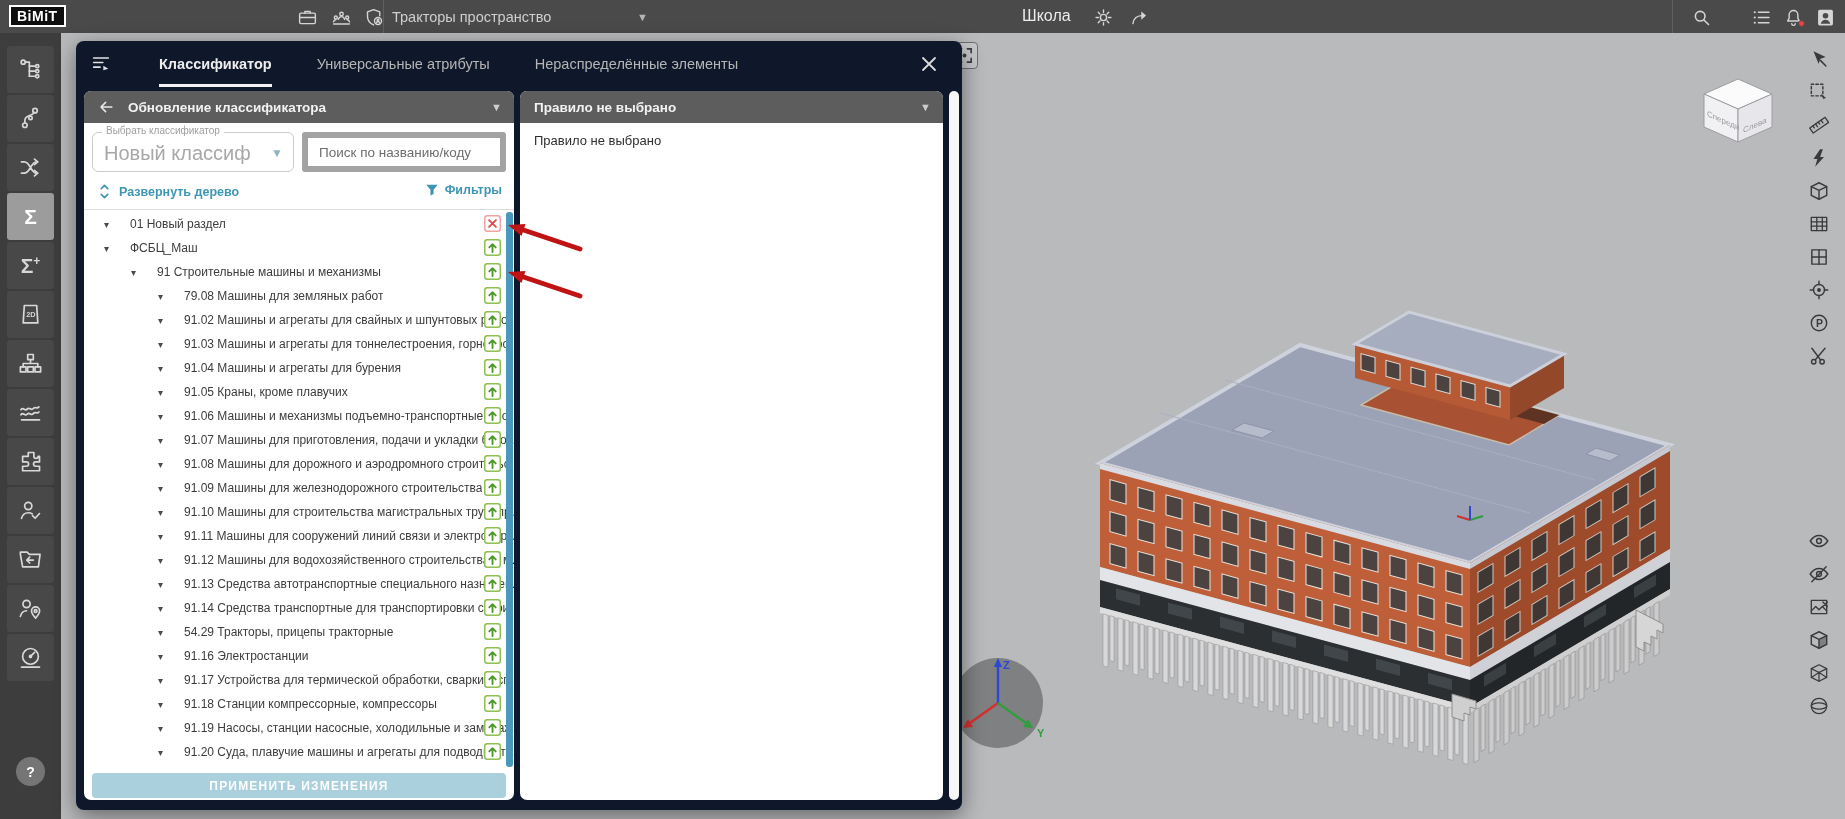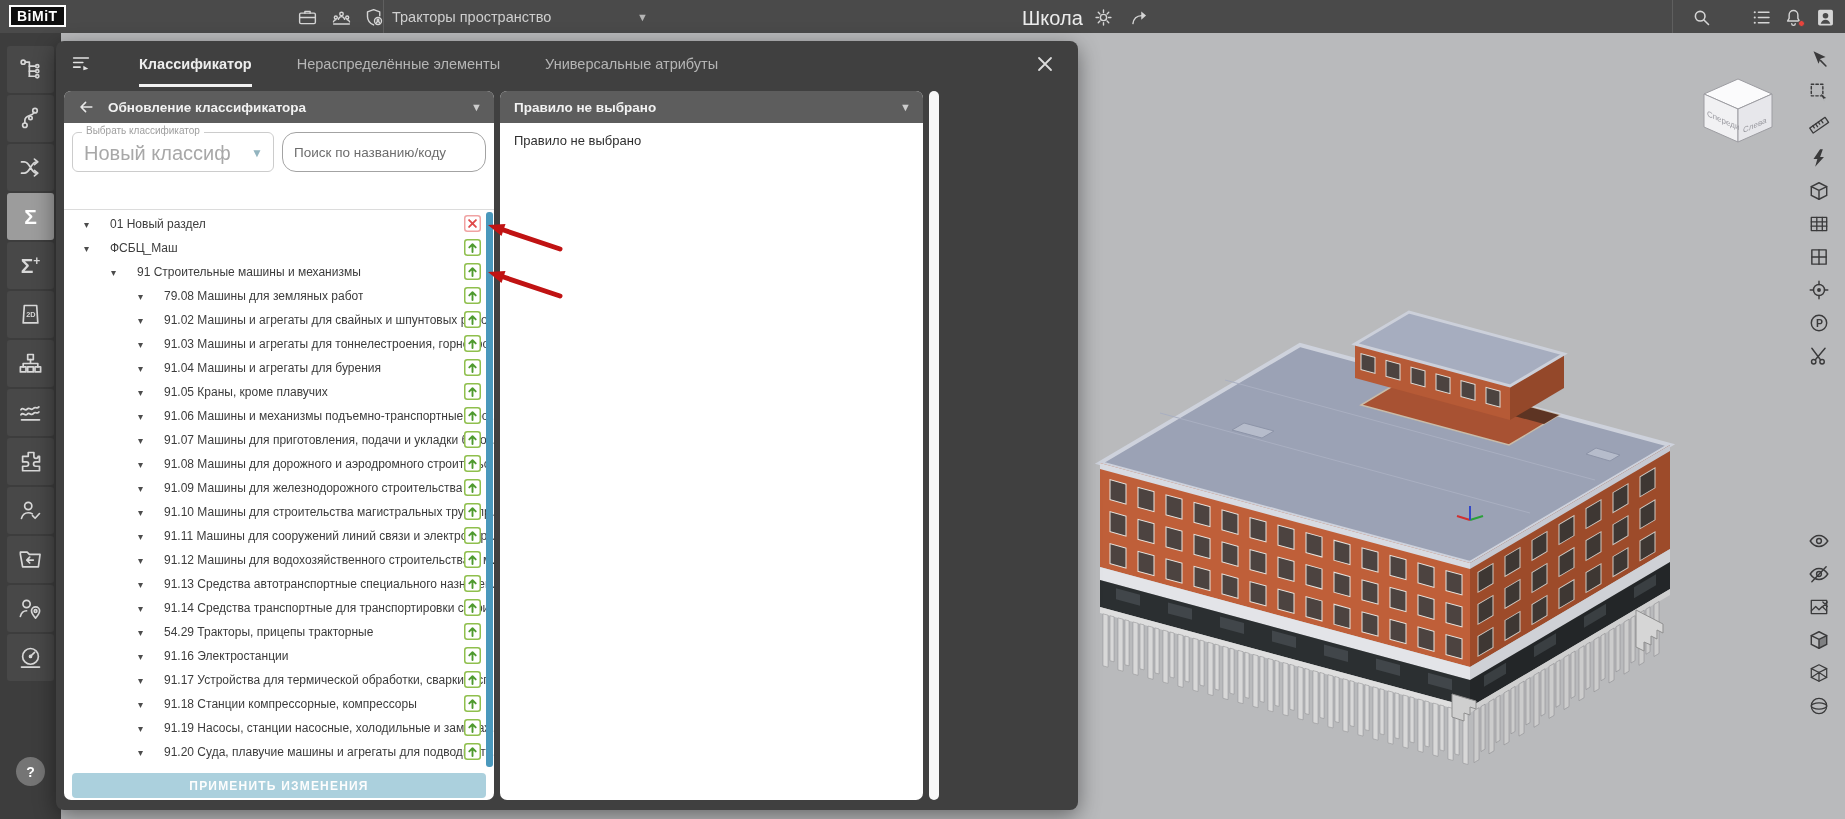--- a/index.html
+++ b/index.html
@@ -8,21 +8,21 @@
   svg{display:block}
   
   .topbar{position:absolute;top:0;left:0;width:1845px;height:33px;background:#4a4a4a;z-index:30}
   .topbar .logo{position:absolute;left:9px;top:5px;background:#0e0e0e;border:2px solid #fff;color:#fff;
     font-weight:bold;font-size:14px;line-height:18px;padding:0 6px;letter-spacing:.5px}
   .tbico{position:absolute;top:4px;width:26px;height:26px;color:#d5d5d5;cursor:pointer;display:flex;align-items:center;justify-content:center}
   .tbico svg{width:21px;height:21px}
   .vsep{position:absolute;top:0;width:1px;height:33px;background:#5f5f5f}
   .workspace{position:absolute;left:392px;top:0;height:33px;width:256px;display:flex;align-items:center;color:#cfcfcf;font-size:14.5px;cursor:pointer}
   .workspace .caret{margin-left:auto;color:#b5b5b5;font-size:11px}
-  .proj{position:absolute;left:1022px;top:7px;font-size:20px;color:#ececec}
+  .proj{position:absolute;left:1022px;top:7px;font-size:16px;color:#ececec}
   .dot{position:absolute;right:1px;bottom:3px;width:7px;height:7px;border-radius:50%;background:#e8443c;border:1px solid #4a4a4a}
   
   .sidebar{position:absolute;left:0;top:33px;width:61px;height:786px;background:#3d3d3d;z-index:30}
   .tiles{position:absolute;left:7px;top:13px;display:flex;flex-direction:column;gap:2px}
   .tile{width:47px;height:47px;background:#484848;border-radius:3px;color:#d8d8d8;display:flex;align-items:center;justify-content:center;cursor:pointer}
   .tile.active{background:#9c9c9c;color:#fff}
   .tile svg{width:27px;height:27px}
   .sigma{font-size:21px;font-weight:bold;line-height:1}
   .sigma .plus{font-size:12px;vertical-align:super}
   .help{position:absolute;left:16px;top:724px;width:29px;height:29px;border-radius:50%;background:#757575;color:#fff;
@@ -33,21 +33,21 @@
   .focusbtn{position:absolute;left:890px;top:9px;width:27px;height:27px;background:#c7c8ca;border:1.5px solid #6e6f71;
     border-radius:4px;color:#3c3c3d;display:flex;align-items:center;justify-content:center;cursor:pointer}
   .focusbtn svg{width:19px;height:19px}
   .viewcube{position:absolute;left:1631px;top:37px;width:92px;height:78px;cursor:pointer}
   .rtoolbar{position:absolute;right:8px;top:11px;width:36px;display:flex;flex-direction:column;align-items:center}
   .rtoolbar .gap{height:152px}
   .ttool{width:30px;height:30px;margin-bottom:3px;color:#3a3a3b;display:flex;align-items:center;justify-content:center;cursor:pointer}
   .ttool svg{width:22px;height:22px}
   .gizmo{position:absolute;left:882px;top:615px;width:110px;height:110px;cursor:pointer}
   
-  .panel{position:absolute;left:56px;top:41px;width:1022px;height:769px;background:#404040;border-radius:8px;
+  .panel{position:absolute;left:76px;top:41px;width:886px;height:769px;background:#0f172a;border-radius:8px;
     box-shadow:0 6px 22px rgba(0,0,0,.45);z-index:40}
   .tabbar{position:absolute;left:0;top:0;width:100%;height:46px;display:flex;align-items:center}
   .collapse{width:24px;height:24px;color:#e2e2e2;margin-left:14px;cursor:pointer}
   .collapse svg{width:22px;height:22px}
   .tab{margin-left:45px;height:46px;display:flex;align-items:center;font-size:14.5px;color:#b5b5b5;cursor:pointer;
     border-bottom:3px solid transparent;padding-top:3px}
   .tab.active{color:#ededed;font-weight:bold;border-bottom-color:#f2f2f2}
   .closex{position:absolute;right:22px;top:12px;width:22px;height:22px;color:#dcdcdc;cursor:pointer}
   .closex svg{width:22px;height:22px}
   .subpanel{position:absolute;top:50px;height:709px;background:#fff;border-radius:7px;overflow:hidden}
@@ -57,21 +57,21 @@
   .sp-head .back{width:20px;height:20px;margin-left:12px;cursor:pointer;color:#e8e8e8}
   .sp-head .back svg{width:20px;height:20px}
   .sp-title{margin-left:12px;font-size:13.5px;font-weight:bold}
   .sp-caret{margin-left:auto;margin-right:12px;color:#cdcdcd;font-size:11px;cursor:pointer}
   .strip{position:absolute;left:873px;top:50px;width:10px;height:709px;background:#f7f7f7;border-radius:5px;cursor:pointer}
   
   .selbox{position:absolute;left:8px;top:41px;width:202px;height:40px;border:1px solid #cccccc;border-radius:6px;cursor:pointer}
   .selbox .flabel{position:absolute;left:9px;top:-8px;background:#fff;padding:0 4px;font-size:10px;color:#9e9e9e}
   .selbox .val{position:absolute;left:11px;top:9px;font-size:20px;color:#a8a8a8}
   .selbox .caret{position:absolute;right:10px;top:13px;color:#93b4bf;font-size:12px}
-  .search{position:absolute;left:218px;top:41px;width:204px;height:40px;border:1px solid #a3a3a3;border-radius:14px;
+  .search{position:absolute;left:218px;top:41px;width:204px;height:40px;border:6px solid #a3a3a3;border-radius:3px;
     font-size:13.5px;color:#444;padding:0 11px;outline:none;font-family:"Liberation Sans",sans-serif}
   .search::placeholder{color:#6d6d6d;opacity:1}
   .treetools{position:absolute;left:0;top:92px;width:100%;height:24px}
   .expand{position:absolute;left:14px;top:0;display:flex;align-items:center;gap:8px;color:#3e95b4;font-size:12.5px;font-weight:bold;cursor:pointer}
   .filters{position:absolute;right:12px;top:0;display:flex;align-items:center;gap:6px;color:#3e95b4;font-size:12.5px;font-weight:bold;cursor:pointer}
   .divider{position:absolute;left:0;top:118px;width:100%;height:1px;background:#dcdcdc}
   .tree{position:absolute;left:0;top:121px;width:100%;height:555px;overflow:hidden}
   .trow{height:24px;display:flex;align-items:center;position:relative;cursor:pointer}
   .trow .caret{width:12px;color:#4c4c4c;font-size:10px;margin-right:14px;flex:none}
   .trow .tlabel{font-size:12px;color:#3c3c3c;white-space:nowrap;overflow:hidden;max-width:330px}
@@ -630,22 +630,22 @@
 <section class="panel">
   <div class="tabbar">
     <span class="collapse">
       <svg viewBox="0 0 24 24" fill="none" stroke="currentColor" stroke-width="1.8" stroke-linecap="round">
           <path d="M4 6.5h16M4 11.5h10M4 16.5h7"></path>
           <path d="M14.5 15l5.5 3.2-5.5 1.8z" fill="currentColor" stroke="none"></path>
         </svg>
     </span>
     <div id="tabs" style="display:flex">
         <div class="tab active">Классификатор</div>
+        <div class="tab">Универсальные атрибуты</div>
         <div class="tab">Нераспределённые элементы</div>
-        <div class="tab">Универсальные атрибуты</div>
       </div>
     <span class="closex">
       <svg viewBox="0 0 22 22" fill="none" stroke="currentColor" stroke-width="1.8" stroke-linecap="round">
           <path d="M5 5l12 12M17 5L5 17"></path>
         </svg>
     </span>
   </div>
 
   <div class="subpanel left">
     <div class="sp-head">
@@ -656,20 +656,35 @@
       </span>
       <span class="sp-title">Обновление классификатора</span>
       <span class="sp-caret">▼</span>
     </div>
     <div class="selbox">
       <span class="flabel">Выбрать классификатор</span>
       <span class="val">Новый классиф</span>
       <span class="caret">▼</span>
     </div>
     <input class="search" type="text" placeholder="Поиск по названию/коду" style="">
+    <div class="treetools">
+      <span class="expand">
+        <svg width="13" height="17" viewBox="0 0 14 18" fill="none" stroke="#3e95b4" stroke-width="1.8" stroke-linecap="round" stroke-linejoin="round">
+            <path d="M3.5 6L7 2.5 10.5 6"></path>
+            <path d="M3.5 12L7 15.5 10.5 12"></path>
+          </svg>
+        <span>Развернуть дерево</span>
+      </span>
+      <span class="filters">
+        <svg width="14" height="14" viewBox="0 0 16 16">
+            <path d="M1.5 2h13L9.8 7.8v4.7l-3.6 1.8V7.8z" fill="#3e95b4"></path>
+          </svg>
+        <span>Фильтры</span>
+      </span>
+    </div>
     <div class="divider"></div>
     <div class="tree">
       <div id="treeRows">
           <div class="trow" style="padding-left:20px">
     <span class="caret">▾</span>
     <span class="tlabel">01 Новый раздел</span>
     <span class="act">
               <svg viewBox="0 0 17 17">
                 <rect x="0.75" y="0.75" width="15.5" height="15.5" rx="2.5" fill="#fff" stroke="#f0a3a3" stroke-width="1.5"></rect>
                 <path d="M5.1 5.1l6.8 6.8M11.9 5.1l-6.8 6.8" stroke="#e04b4b" stroke-width="1.9" stroke-linecap="round"></path>

